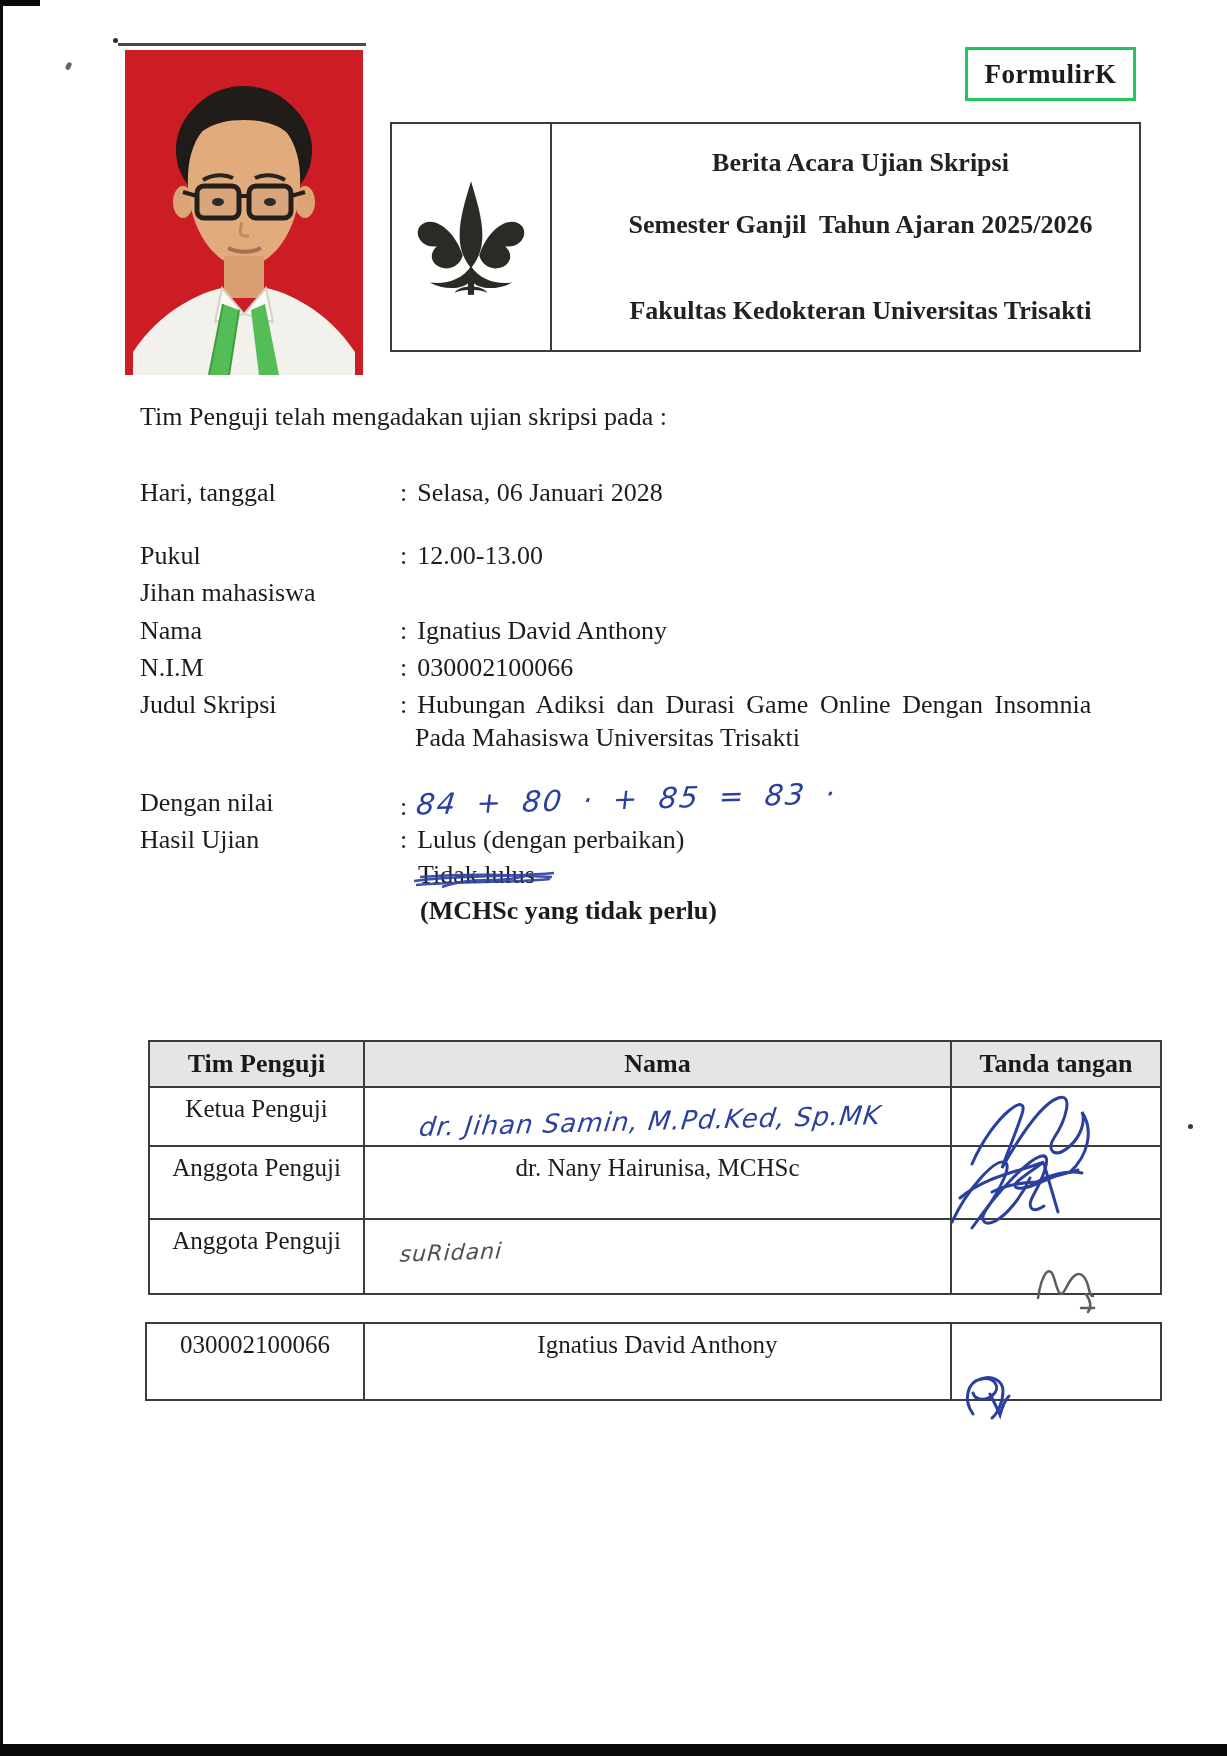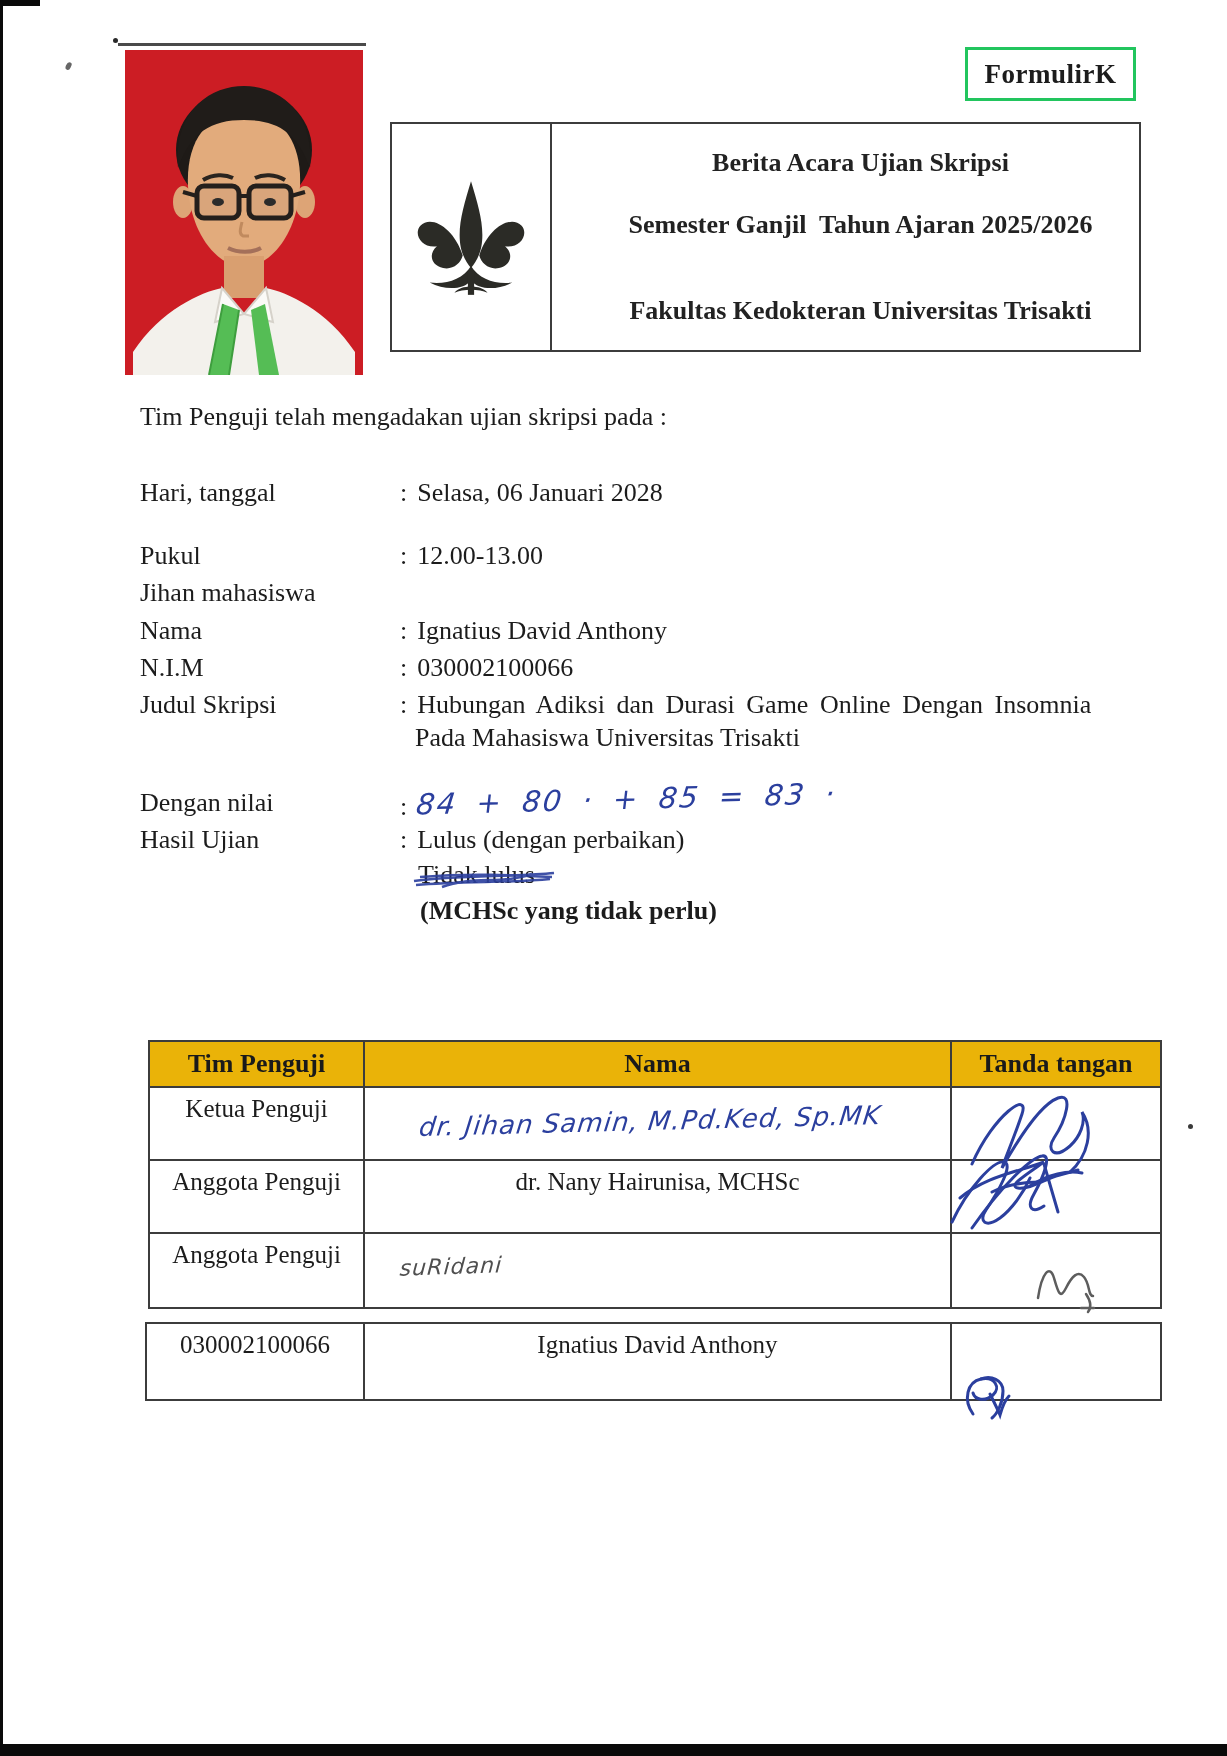--- a/index.html
+++ b/index.html
@@ -68,21 +68,21 @@
   .strike-wrap{position:absolute;left:278px;top:35px;display:inline-block;}
   .strike-wrap .txt{font-size:26px;}
   .strike-wrap svg{position:absolute;left:-6px;top:0;pointer-events:none;}
   .coret{position:absolute;left:280px;top:71px;font-size:26px;font-weight:bold;}
 
   
   .tblwrap{position:absolute;}
   table.doc{border-collapse:collapse;table-layout:fixed;}
   table.doc td,table.doc th{border:2px solid #3c3c3c;overflow:visible;}
   table.doc th{
-    background:#eab308;font-size:26px;font-weight:bold;color:#1a1a1a;
+    background:#e5e5e5;font-size:26px;font-weight:bold;color:#1a1a1a;
     text-align:center;vertical-align:middle;
   }
   table.doc td{font-size:25px;text-align:center;vertical-align:top;padding-top:7px;position:relative;}
   .t1{left:148px;top:1040px;}
   .t2{left:145px;top:1322px;}
   .hand-name{
     position:absolute;left:55px;top:18px;white-space:nowrap;
     font-size:26px;letter-spacing:1px;
   }
   .hand-gray{
@@ -229,21 +229,21 @@
           <col style="width:215px">
           <col style="width:587px">
           <col style="width:210px">
         </colgroup>
       <tbody>
           <tr style="height:46px;">
         <th>Tim Penguji</th>
         <th>Nama</th>
         <th>Tanda tangan</th>
       </tr>
-      <tr style="height:73px;border-radius:25px;">
+      <tr style="height:59px;border-radius:25px;">
         <td>Ketua Penguji</td>
         <td>
           <span class="hand-blue hand-name">dr. Jihan Samin, M.Pd.Ked, Sp.MK</span>
         </td>
         <td></td>
       </tr>
       <tr style="height:73px;">
         <td>Anggota Penguji</td>
         <td>dr. Nany Hairunisa, MCHSc</td>
         <td></td>

